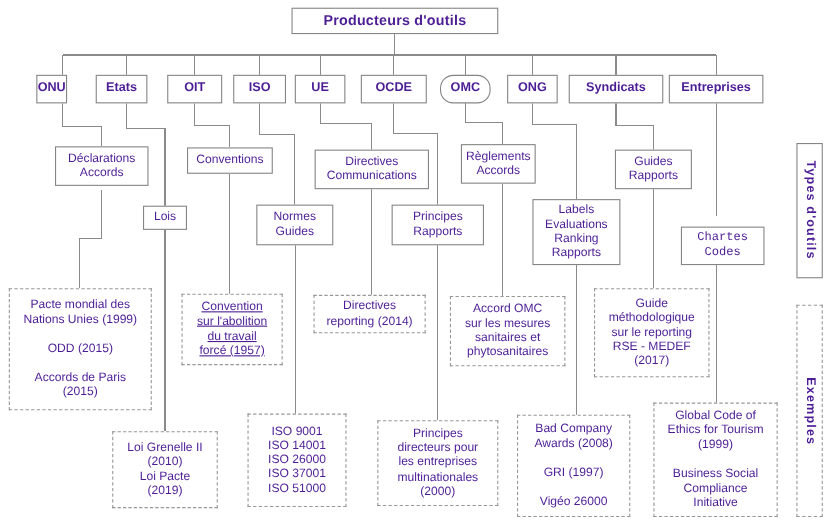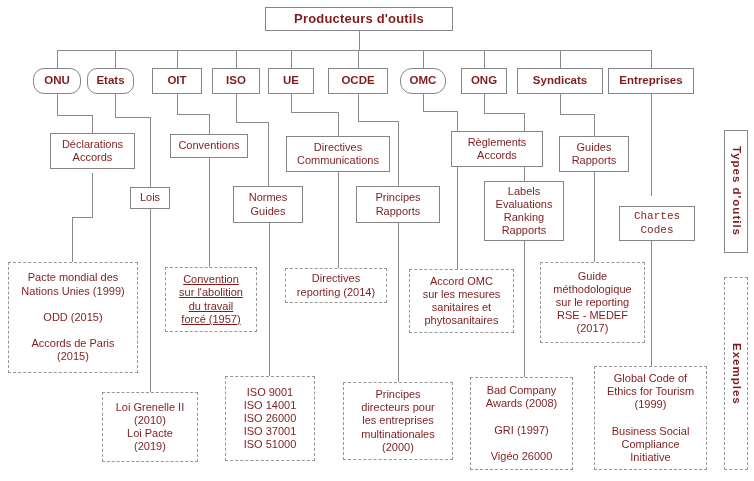--- a/index.html
+++ b/index.html
@@ -2,21 +2,21 @@
 <html><head>
 <meta charset="utf-8">
 <style>
   html, body { margin: 0; padding: 0; background: #ffffff; }
   .stage {
     position: relative;
     width: 754px;
     height: 481px;
     background: #ffffff;
     font-family: "Liberation Sans", sans-serif;
-    color: #7f1d1d;
+    color: #4c1d95;
     overflow: hidden;
   }
   .wires { position: absolute; left: 0; top: 0; width: 754px; height: 481px; }
   .wires polyline, .wires line {
     fill: none;
     stroke: #8a8a8a;
     stroke-width: 1;
     shape-rendering: crispEdges;
   }
   .box {
@@ -83,42 +83,42 @@
     <polyline points="338,172 338,268"></polyline>
     <polyline points="398,223 398,382"></polyline>
     <polyline points="457,167 457,269"></polyline>
     <polyline points="524,241 524,377"></polyline>
     <polyline points="594,172 594,262"></polyline>
     <polyline points="651,231 651,366"></polyline>
   </svg>
 
   <div class="box title-box" style="left:265px; top:7px; width:188px; height:24px;">Producteurs d'outils</div>
 
-  <div class="box producer" style="left:33px;  top:68px; width:48px; height:26px;border-radius:11px;">ONU</div>
-  <div class="box producer" style="left:87px;  top:68px; width:47px; height:26px;border-radius:10px;">Etats</div>
+  <div class="box producer" style="left:33px;  top:68px; width:28px; height:26px;">ONU</div>
+  <div class="box producer" style="left:87px;  top:68px; width:47px; height:26px;">Etats</div>
   <div class="box producer" style="left:152px; top:68px; width:50px; height:26px;">OIT</div>
   <div class="box producer" style="left:212px; top:68px; width:48px; height:26px;">ISO</div>
   <div class="box producer" style="left:268px; top:68px; width:46px; height:26px;">UE</div>
   <div class="box producer" style="left:328px; top:68px; width:60px; height:26px;">OCDE</div>
   <div class="box producer" style="left:400px; top:68px; width:46px; height:26px;border-radius:12px;">OMC</div>
   <div class="box producer" style="left:461px; top:68px; width:46px; height:26px;">ONG</div>
   <div class="box producer" style="left:517px; top:68px; width:86px; height:26px;">Syndicats</div>
   <div class="box producer" style="left:608px; top:68px; width:86px; height:26px;">Entreprises</div>
 
   <div class="box" style="left:50px;  top:133px; width:85px;  height:36px;">Déclarations
 Accords</div>
   <div class="box" style="left:130px; top:187px; width:40px;  height:22px;">Lois</div>
   <div class="box" style="left:170px; top:134px; width:78px;  height:24px;">Conventions</div>
   <div class="box" style="left:233px; top:186px; width:70px;  height:37px;">Normes
 Guides</div>
   <div class="box" style="left:286px; top:136px; width:104px; height:36px;">Directives
 Communications</div>
   <div class="box" style="left:356px; top:186px; width:84px;  height:37px;">Principes
 Rapports</div>
-  <div class="box" style="left:419px; top:131px; width:92px;  height:36px;margin-left:32px;">Règlements
+  <div class="box" style="left:419px; top:131px; width:68px;  height:36px;">Règlements
 Accords</div>
   <div class="box" style="left:484px; top:181px; width:80px;  height:60px;">Labels
 Evaluations
 Ranking
 Rapports</div>
   <div class="box" style="left:559px; top:136px; width:70px;  height:36px;">Guides
 Rapports</div>
   <div class="box" style="left:619px; top:206px; width:76px;  height:35px;font-family:Liberation Mono, monospace;">Chartes
 Codes</div>
 

